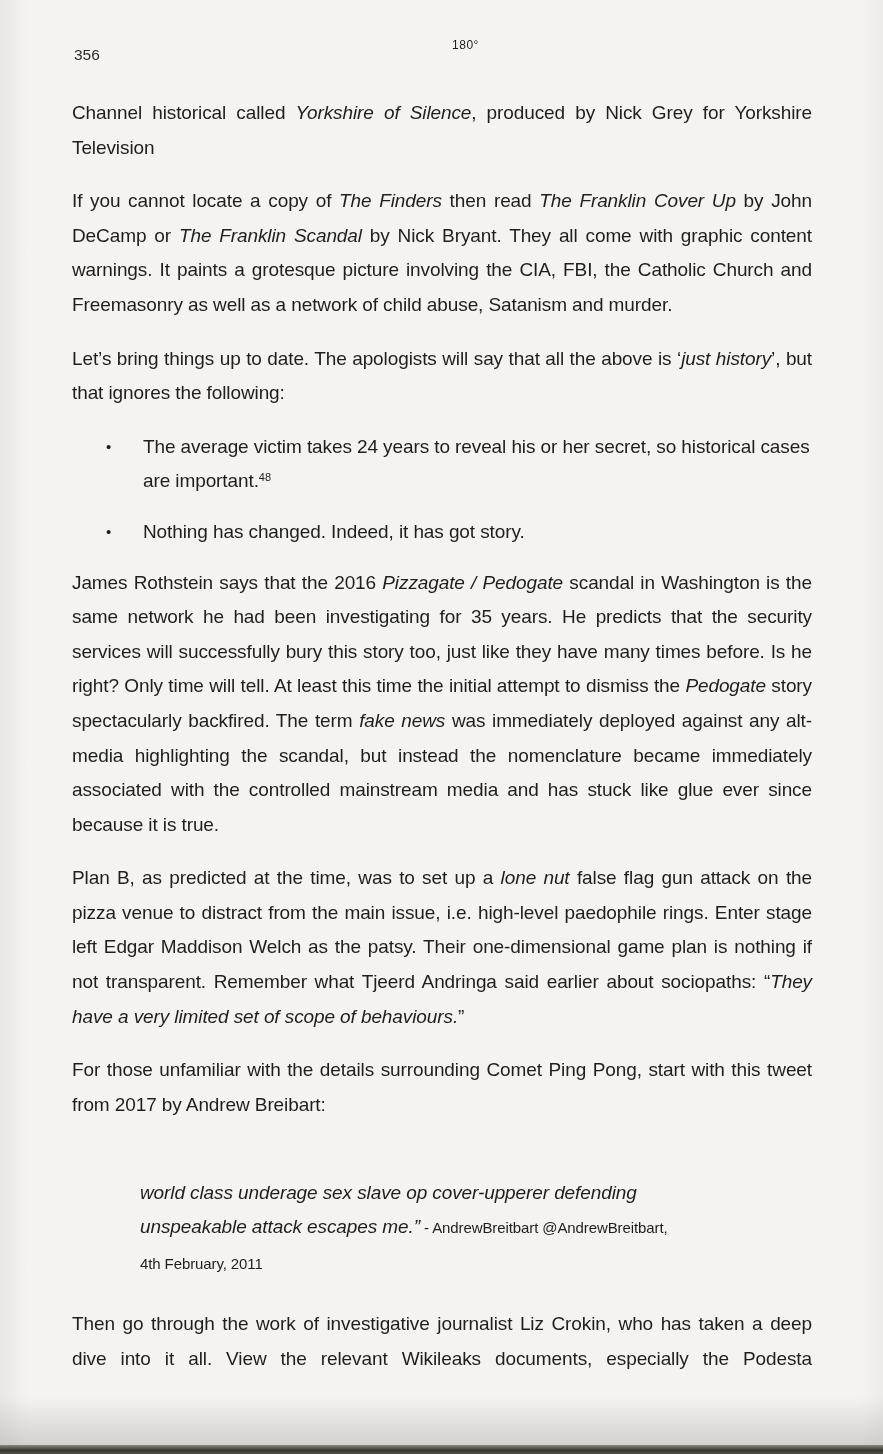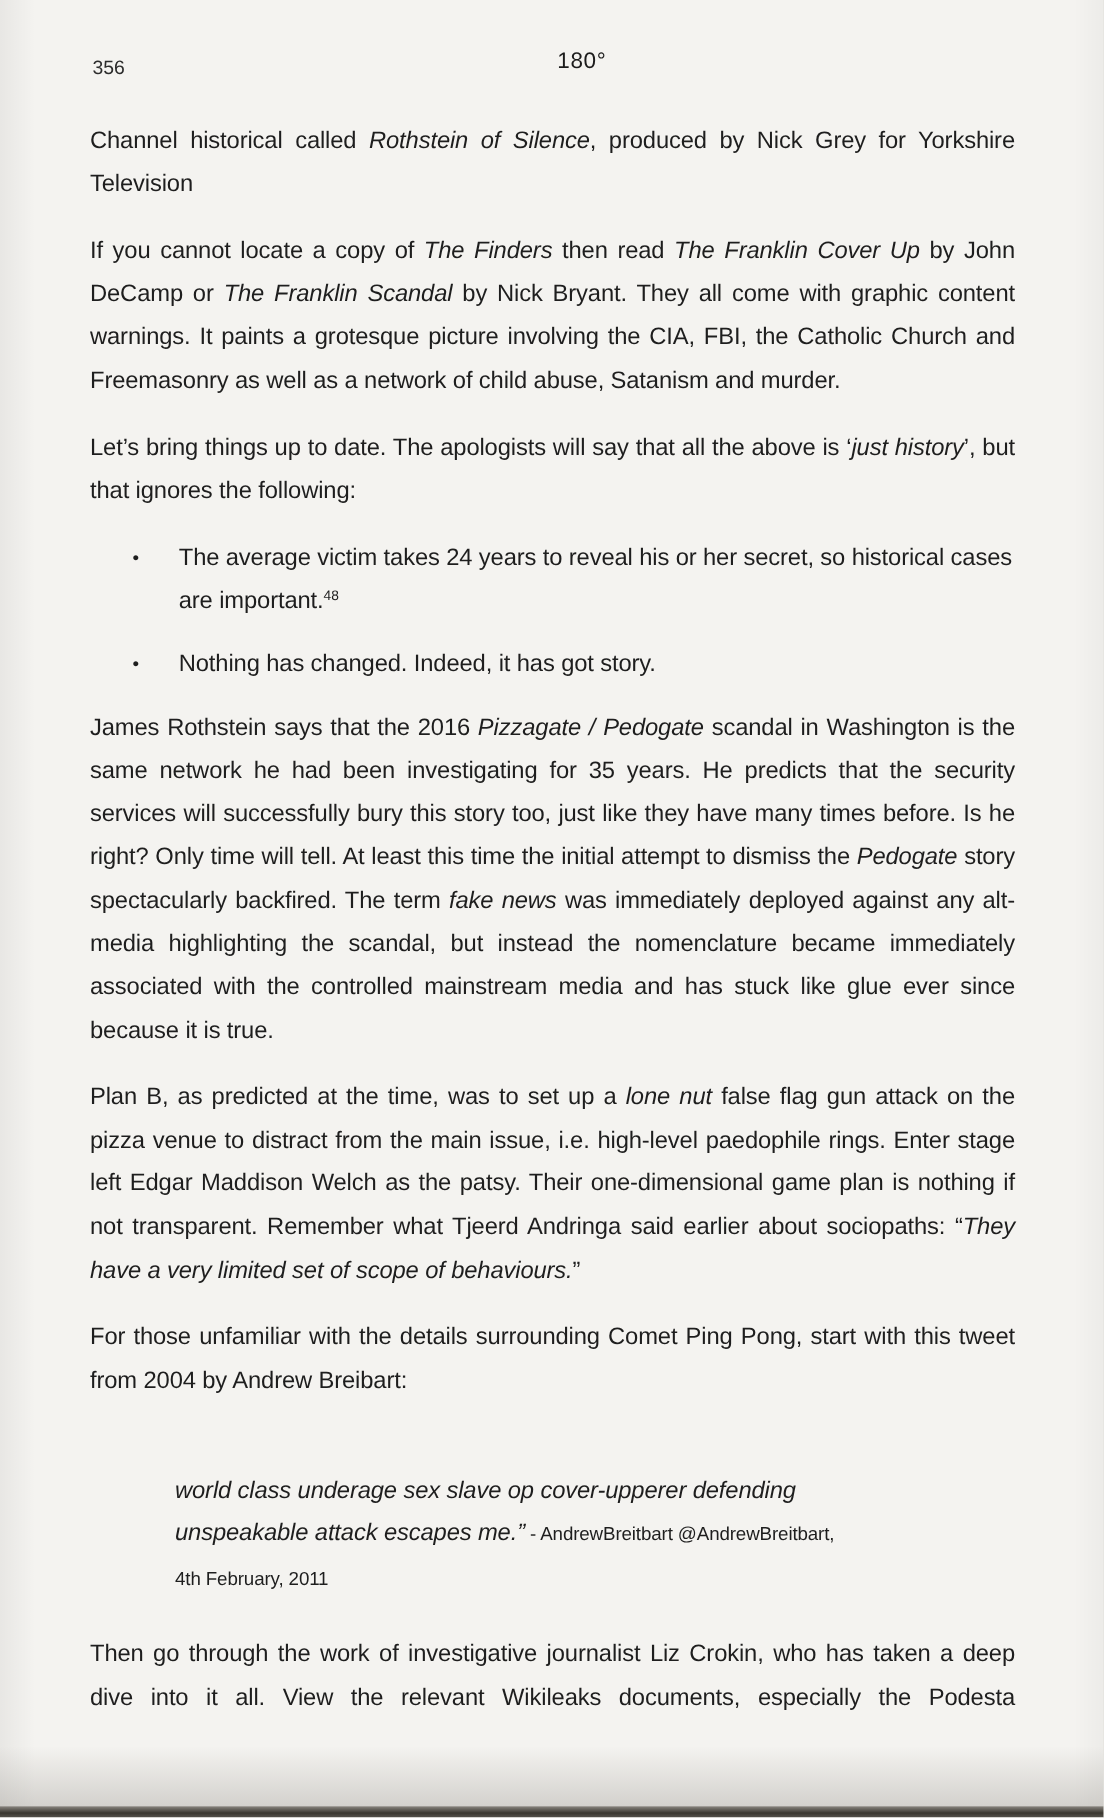--- a/index.html
+++ b/index.html
@@ -33,21 +33,21 @@
     left: 74px;
     font-size: 15.5px;
     color: #2c2c2c;
   }
   .folio {
     position: absolute;
     top: 38px;
     left: 0;
     right: 0;
     text-align: center;
-    font-size: 18px;
+    font-size: 12px;
     letter-spacing: 0.5px;
     color: #1c1c1c;
     padding-left: 48px;
   }
   .page-body {
     position: absolute;
     top: 96px;
     left: 72px;
     width: 740px;
   }
@@ -113,32 +113,32 @@
     background: linear-gradient(to bottom, #8a8680, #39362f 60%, #55524c);
   }
 </style>
 </head>
 <body>
 
 <div class="page" style="--paper: #f4f3f0; --ink: #1e1e1e;">
   <div class="page-number">356</div>
   <div class="folio">180°</div>
   <div class="page-body">
-      <p class="para"><span>Channel historical called </span><em>Rothstein of Silence</em><span>, produced by Nick Grey for Yorkshire Television</span></p>
+      <p class="para"><span>Channel historical called </span><em>Yorkshire of Silence</em><span>, produced by Nick Grey for Yorkshire Television</span></p>
       <p class="para"><span>If you cannot locate a copy of </span><em>The Finders</em><span> then read </span><em>The Franklin Cover Up</em><span> by John DeCamp or </span><em>The Franklin Scandal</em><span> by Nick Bryant. They all come with graphic content warnings. It paints a grotesque picture involving the CIA, FBI, the Catholic Church and Freemasonry as well as a network of child abuse, Satanism and murder.</span></p>
       <p class="para"><span>Let’s bring things up to date. The apologists will say that all the above is ‘</span><em>just history</em><span>’, but that ignores the following:</span></p>
       <div class="bullet">
         <span class="bullet-marker">•</span>
         <div class="bullet-text"><span>The average victim takes 24 years to reveal his or her secret, so historical cases are important.</span><sup class="fn">48</sup></div>
       </div>
       <div class="bullet">
         <span class="bullet-marker">•</span>
         <div class="bullet-text"><span>Nothing has changed. Indeed, it has got story.</span></div>
       </div>
       <p class="para"><span>James Rothstein says that the 2016 </span><em>Pizzagate / Pedogate</em><span> scandal in Washington is the same network he had been investigating for 35 years. He predicts that the security services will successfully bury this story too, just like they have many times before. Is he right? Only time will tell. At least this time the initial attempt to dismiss the </span><em>Pedogate</em><span> story spectacularly backfired. The term </span><em>fake news</em><span> was immediately deployed against any alt-media highlighting the scandal, but instead the nomenclature became immediately associated with the controlled mainstream media and has stuck like glue ever since because it is true.</span></p>
       <p class="para"><span>Plan B, as predicted at the time, was to set up a </span><em>lone nut</em><span> false flag gun attack on the pizza venue to distract from the main issue, i.e. high-level paedophile rings. Enter stage left Edgar Maddison Welch as the patsy. Their one-dimensional game plan is nothing if not transparent. Remember what Tjeerd Andringa said earlier about sociopaths: “</span><em>They have a very limited set of scope of behaviours.</em><span>”</span></p>
-      <p class="para"><span>For those unfamiliar with the details surrounding Comet Ping Pong, start with this tweet from 2004 by Andrew Breibart:</span></p>
+      <p class="para"><span>For those unfamiliar with the details surrounding Comet Ping Pong, start with this tweet from 2017 by Andrew Breibart:</span></p>
       <p class="quote"><br><em>world class underage sex slave op cover-upperer defending</em><br><em>unspeakable attack escapes me.”</em><span class="attrib"> - AndrewBreitbart @AndrewBreitbart,</span><br><span class="attrib">4th February, 2011</span></p>
       <p class="para justify-last"><span>Then go through the work of investigative journalist Liz Crokin, who has taken a deep dive into it all. View the relevant Wikileaks documents, especially the Podesta</span></p>
     </div>
   <div class="scan-band"></div>
   <div class="scan-edge"></div>
 </div>
 
 </body></html>

